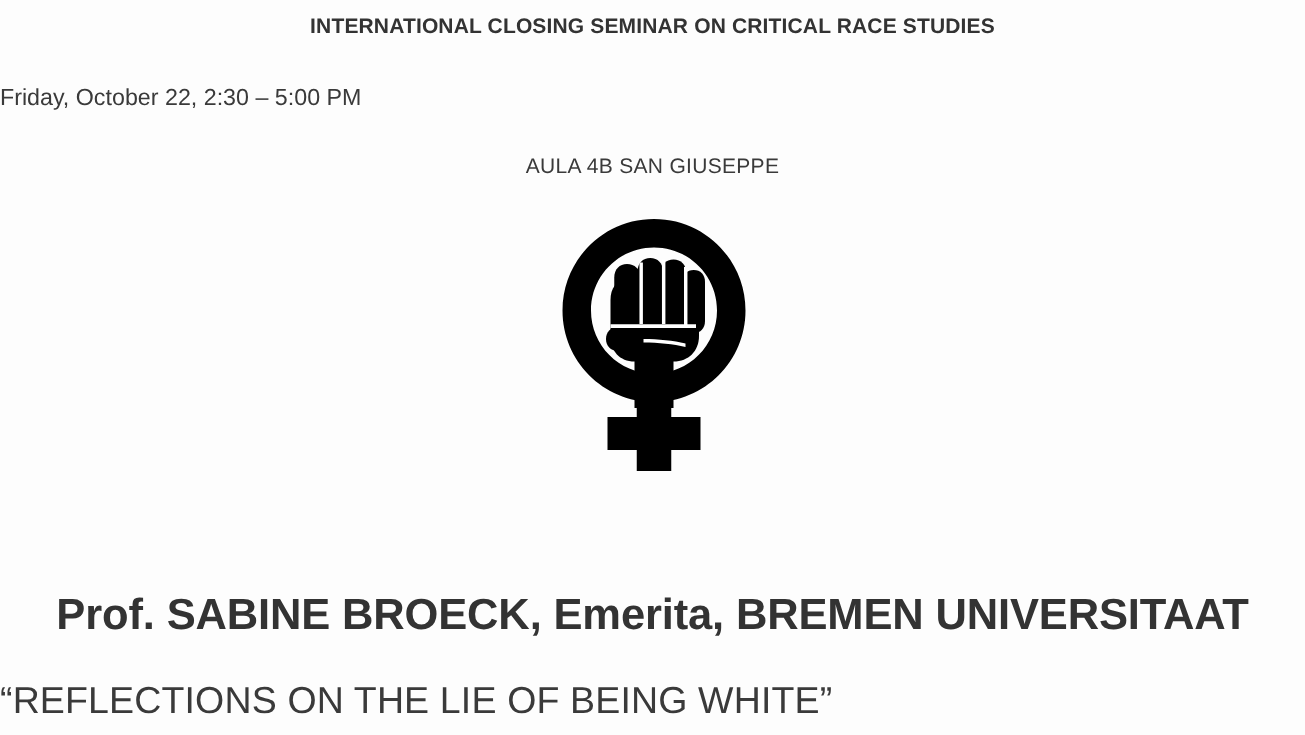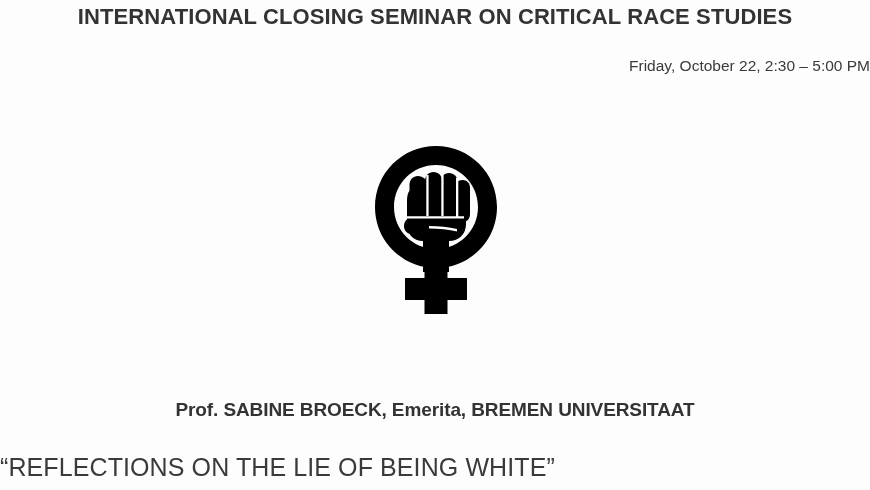--- a/index.html
+++ b/index.html
@@ -25,34 +25,34 @@
   }
 
   
 
   .seminar-title {
     position: absolute;
     top: 4px;
     left: 0;
     width: 870px;
     text-align: center;
-    font-size: 22px;
+    font-size: 14px;
     font-weight: bold;
     letter-spacing: 0.1px;
     color: #333333;
     line-height: 26px;
     white-space: nowrap;
   }
 
   .seminar-datetime {
     position: absolute;
     top: 55px;
     left: 0;
     width: 870px;
-    text-align: right;
+    text-align: left;
     font-size: 15.5px;
     font-weight: normal;
     color: #3a3a3a;
     line-height: 22px;
     white-space: nowrap;
   }
 
   .seminar-venue {
     position: absolute;
     top: 100px;
@@ -84,21 +84,21 @@
   }
 
   
 
   .speaker-line {
     position: absolute;
     top: 395px;
     left: 0;
     width: 870px;
     text-align: center;
-    font-size: 19px;
+    font-size: 29px;
     font-weight: bold;
     letter-spacing: -0.1px;
     color: #333333;
     line-height: 30px;
     white-space: nowrap;
   }
 
   .talk-title {
     position: absolute;
     top: 450px;
@@ -114,20 +114,21 @@
 </style>
 </head>
 <body>
 
 <div id="slide">
 
   <div class="seminar-title">INTERNATIONAL CLOSING SEMINAR ON CRITICAL RACE STUDIES</div>
 
   <div class="seminar-datetime">Friday, October 22, 2:30 – 5:00 PM</div>
 
+  <div class="seminar-venue">AULA 4B SAN GIUSEPPE</div>
 
   <div class="emblem-wrap">
     <svg viewBox="0 0 130 172" xmlns="http://www.w3.org/2000/svg" aria-hidden="true">
       <g fill="#000000">
 
         <rect x="53.5" y="104" width="23" height="68"></rect>
 
         <rect x="34" y="136" width="62" height="22"></rect>
 
         <path fill-rule="evenodd" d="

